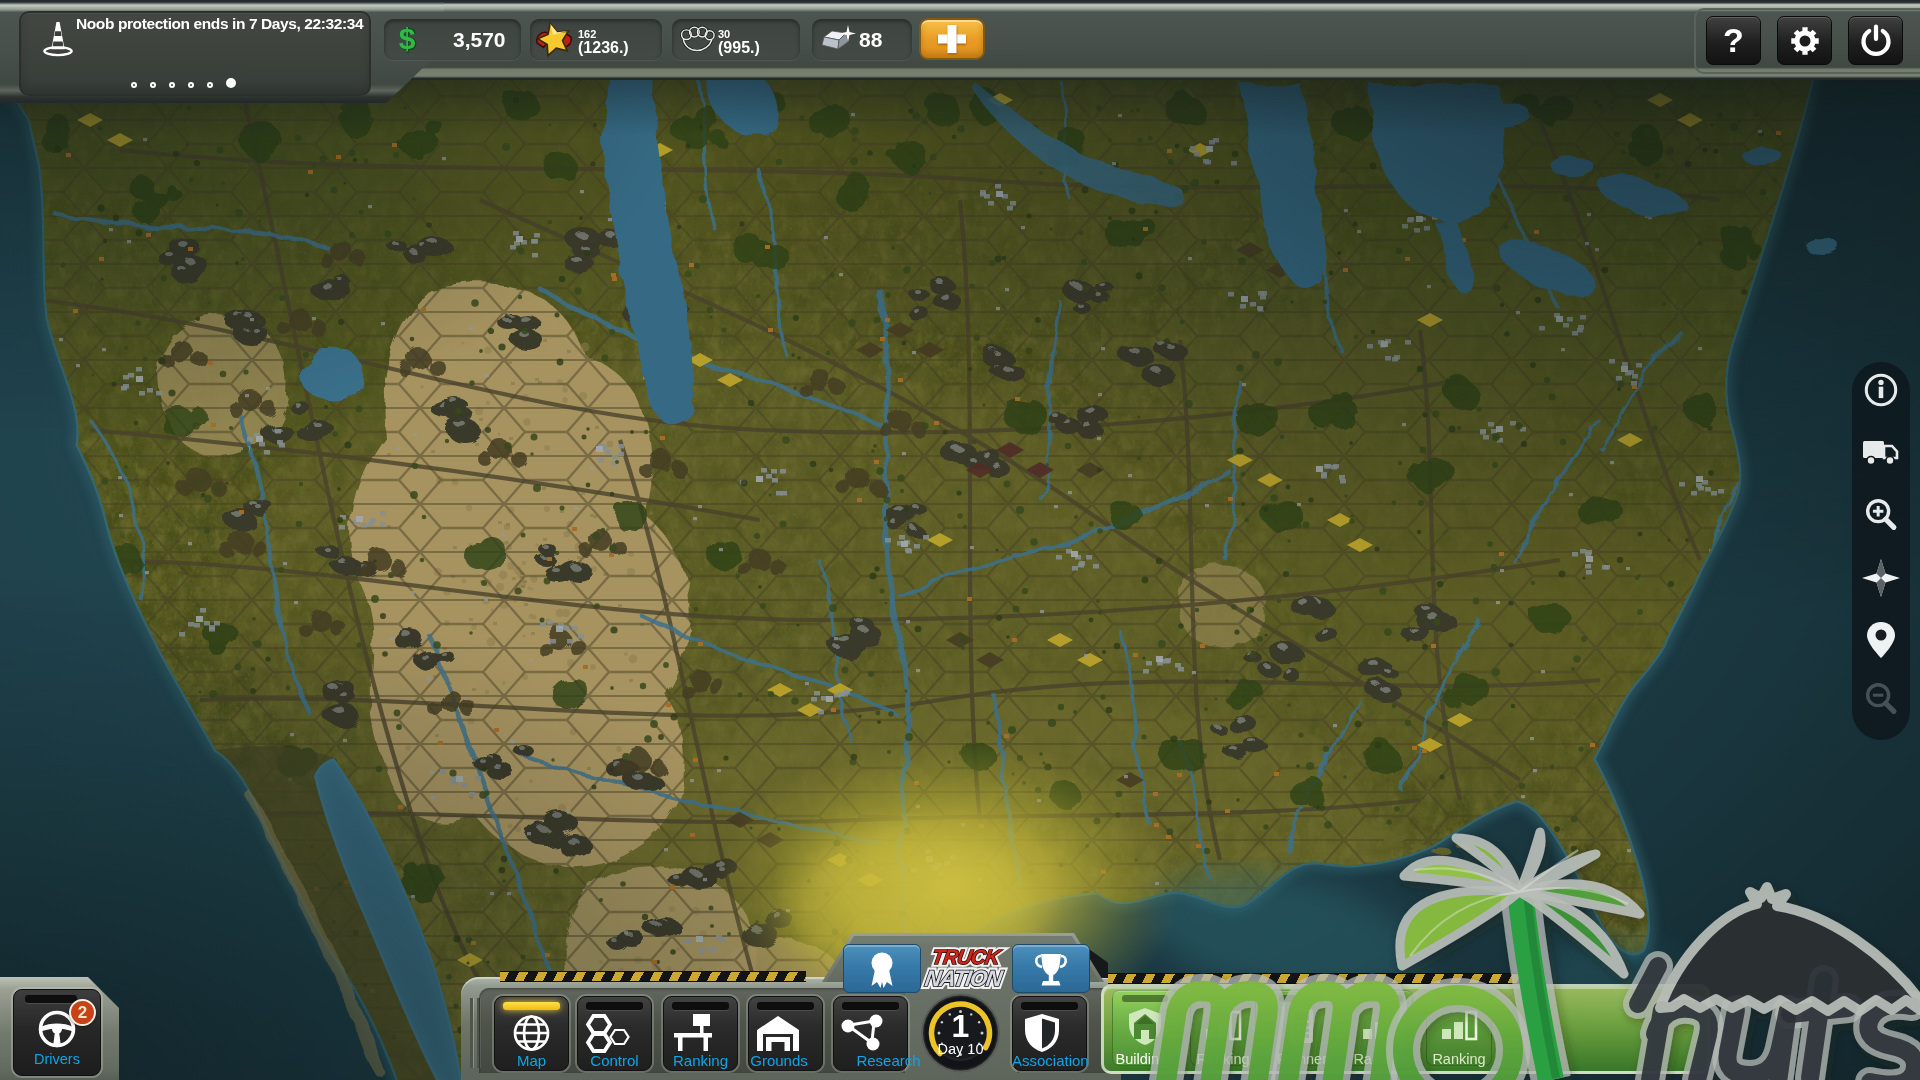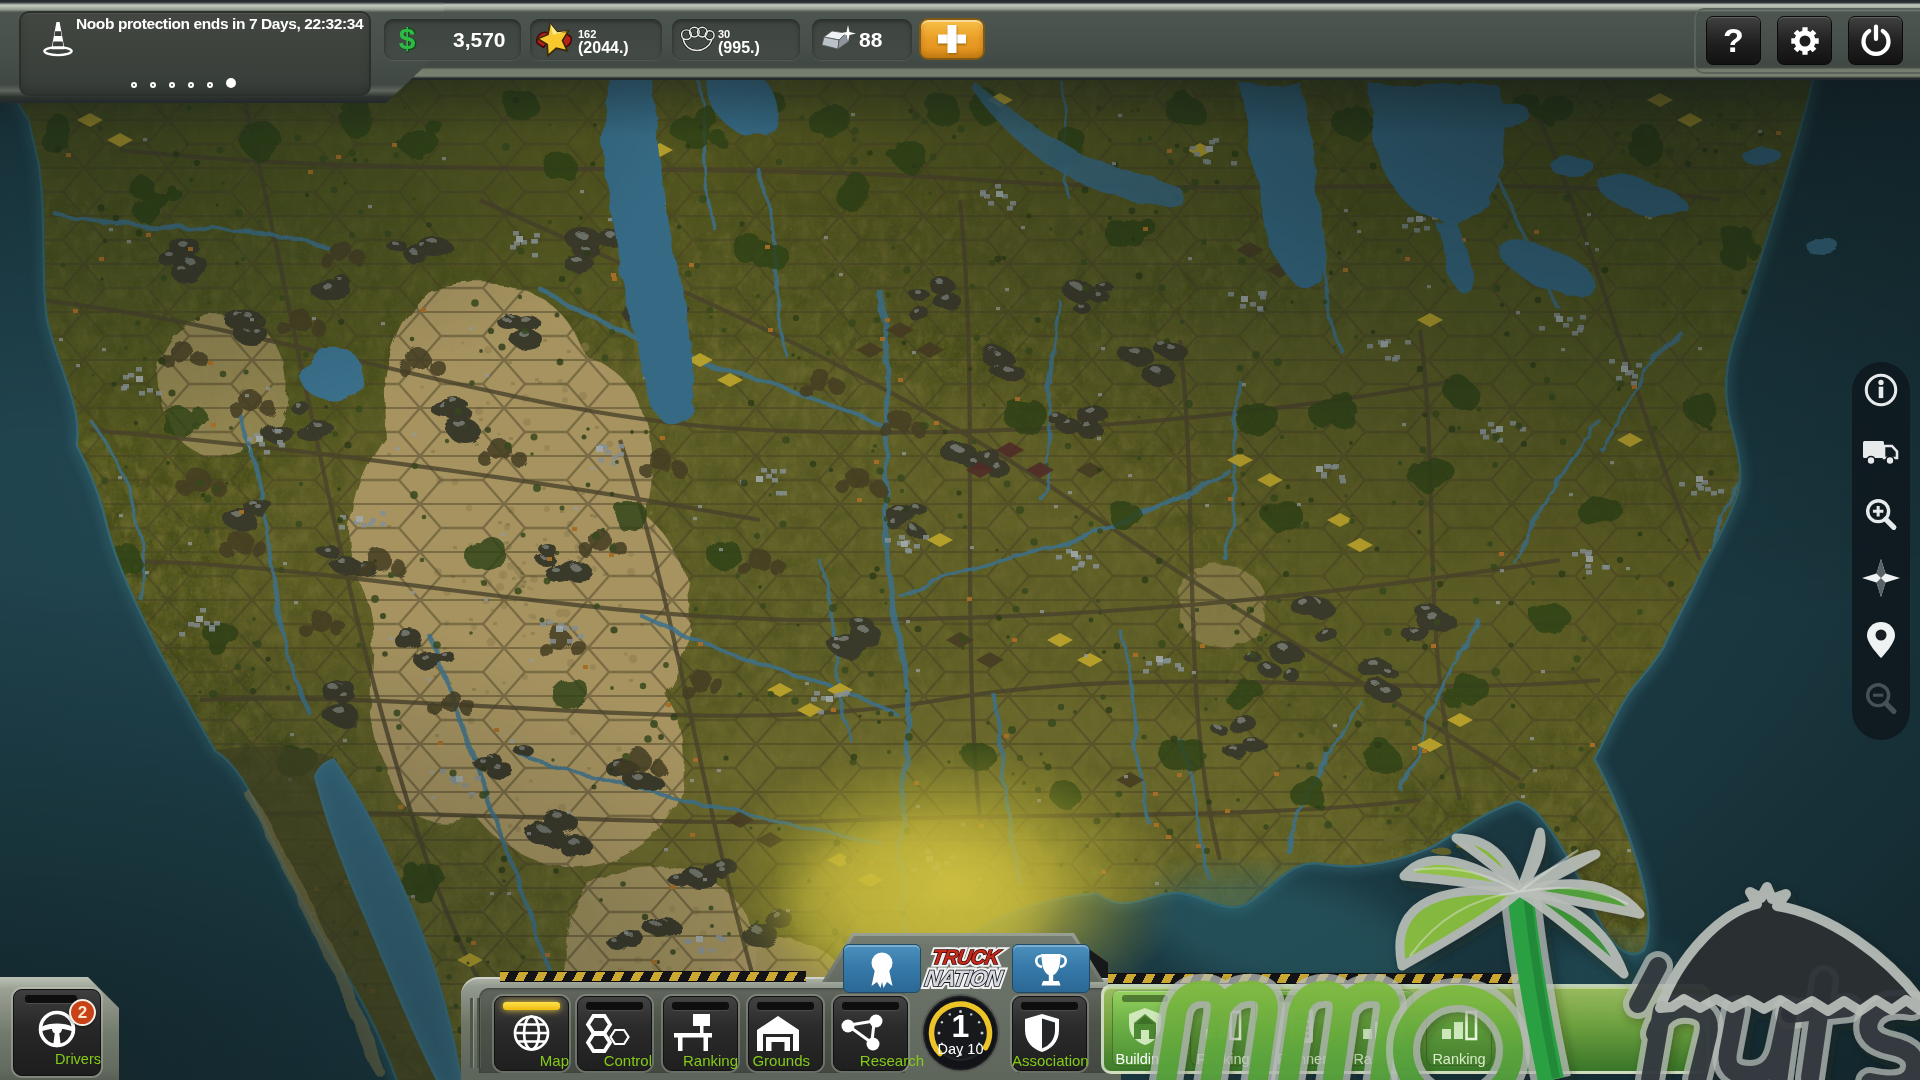--- a/index.html
+++ b/index.html
@@ -37,21 +37,21 @@
 #rtools{position:absolute;left:1852px;top:362px;width:58px;height:378px;background:rgba(14,22,28,.8);border-radius:29px;}
 
 #drvwrap{position:absolute;left:0;top:977px;width:119px;height:103px;
  background:linear-gradient(#bcc2b5,#9aa193 12%,#72796d 55%,#636a5f 90%,#585f55);
  clip-path:polygon(0 0,88px 0,119px 31px,119px 103px,0 103px);}
 #drvbtn{position:absolute;left:13px;top:989px;width:88px;height:87px;border-radius:9px;
  background:linear-gradient(#3e3e3e,#272727 45%,#1d1d1d);border:1px solid #101010;box-shadow:0 0 0 2px rgba(215,220,210,.3);}
 .groove{position:absolute;background:#0e0e0e;border-radius:3px;box-shadow:0 1px 0 rgba(255,255,255,.12);}
 #drvbadge{position:absolute;left:69px;top:999px;width:27px;height:27px;border-radius:50%;background:#c94117;border:2.5px solid #f3f1e6;
  color:#f9e9c9;font-weight:bold;font-size:17px;text-align:center;line-height:23px;box-shadow:0 1px 3px rgba(0,0,0,.4);}
-.blbl{position:absolute;color:#84cc16;font-size:15px;text-align:right;}
+.blbl{position:absolute;color:#0ea5e9;font-size:15px;text-align:center;}
 
 #bbar{position:absolute;left:461px;top:977px;width:660px;height:103px;
  background:linear-gradient(#b1b7aa,#939a8f 9%,#707767 45%,#5e655b 92%);border-radius:18px 0 0 0;
  box-shadow:inset 0 2px 0 rgba(255,255,255,.4);}
 #bpanelin{position:absolute;left:479px;top:988px;width:642px;height:85px;background:rgba(32,35,31,.42);border-radius:10px 0 0 0;box-shadow:inset 0 1px 3px rgba(0,0,0,.4);}
 .hzstripe{position:absolute;height:11px;background:repeating-linear-gradient(118deg,#caa832 0 8px,#141416 8px 17px);border-top:1.5px solid #0d0d0f;border-bottom:1.5px solid #0d0d0f;}
 #hzcap{position:absolute;left:1082px;top:944px;width:26px;height:34px;background:#17181a;clip-path:polygon(0 0,100% 55%,100% 100%,28% 100%);}
 #cpanel{position:absolute;left:822px;top:933px;width:282px;height:49px;
  background:linear-gradient(#99a094,#7a8176 50%,#6c7368);
  clip-path:polygon(30px 0,252px 0,282px 49px,0 49px);}
@@ -2572,21 +2572,21 @@
  <div class="big" style="left:48px;margin-left:21px;">3,570</div>
 </div>
 <div class="resbox" style="left:530px;width:132px;">
  <svg class="ricon" style="left:3px;top:1px;" width="42" height="40" viewBox="0 0 40 38">
   <path d="M4,22 C2,16 8,10 14,12 L20,14 L10,26 Z" fill="#b8221b" stroke="#40090a" stroke-width="1.5"></path>
   <path d="M36,16 C38,22 32,28 26,25 L20,22 L30,12 Z" fill="#b8221b" stroke="#40090a" stroke-width="1.5"></path>
   <path d="M20,3 L24.5,12.5 L35,14 L27.5,21.5 L29.5,32 L20,27 L10.5,32 L12.5,21.5 L5,14 L15.5,12.5 Z" fill="#f7c92e" stroke="#3a2a05" stroke-width="1.6" transform="rotate(-14 20 18)"></path>
   <path d="M20,3 L24.5,12.5 L35,14 L20,14 Z" fill="#fde98c" transform="rotate(-14 20 18)"></path>
  </svg>
  <div class="l1" style="left:48px;">162</div>
- <div class="l2" style="left:48px;">(2044.)</div>
+ <div class="l2" style="left:48px;">(1236.)</div>
 </div>
 <div class="resbox" style="left:672px;width:128px;">
  <svg class="ricon" style="left:6px;top:2px;" width="38" height="38" viewBox="0 0 36 36">
   <g fill="none" stroke="#131313" stroke-width="2.6">
    <circle cx="8" cy="13" r="4.6"></circle>
           <circle cx="15.5" cy="10.5" r="4.6"></circle>
           <circle cx="23" cy="10.5" r="4.6"></circle>
           <circle cx="30" cy="13.5" r="4.2"></circle>
    <path d="M5,17 C6,24 12,28 18,28 C24,28 30,24 32,18"></path>
   </g>

